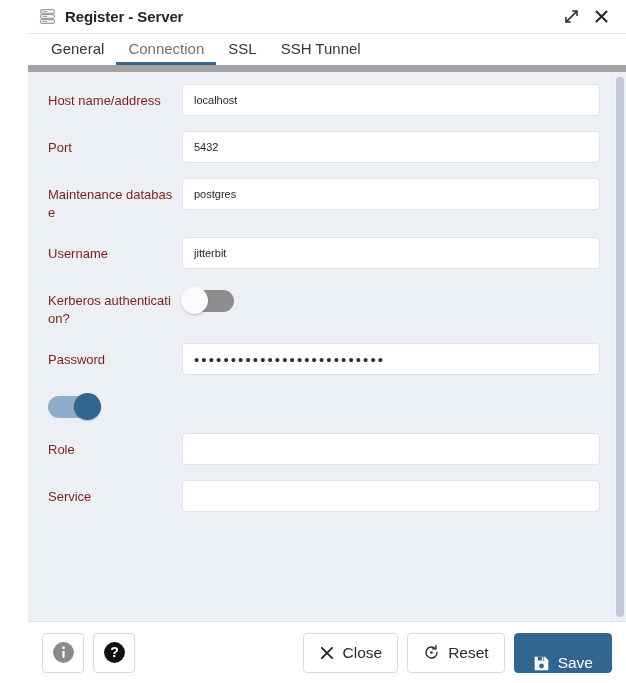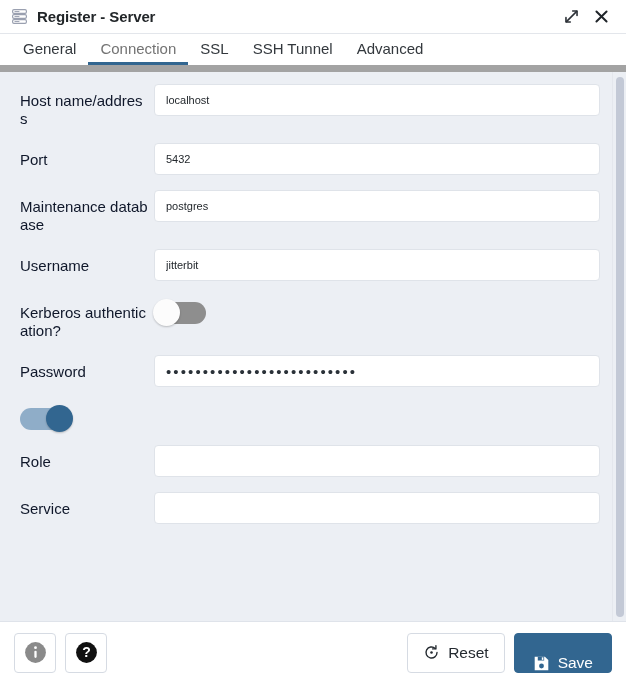--- a/index.html
+++ b/index.html
@@ -15,20 +15,21 @@
     overflow: hidden;
   }
 
   .dialog {
     width: 626px;
     height: 683px;
     display: flex;
     flex-direction: column;
     background: #ffffff;
     box-sizing: border-box;
+    padding-left: 28px;
   }
 
   
   .titlebar {
     height: 34px;
     min-height: 34px;
     display: flex;
     align-items: center;
     padding: 0 13px 0 11px;
     background: #ffffff;
@@ -105,22 +106,22 @@
   .field-row {
     display: flex;
     align-items: flex-start;
     padding: 0 26px 0 20px;
     margin-bottom: 15px;
     box-sizing: border-box;
   }
   .field-label {
     width: 134px;
     flex: 0 0 134px;
-    font-size: 15px;
-    color: #0f172a;
+    font-size: 13px;
+    color: #7f1d1d;
     line-height: 18px;
     padding-top: 8px;
     padding-right: 6px;
     box-sizing: border-box;
     word-break: break-all;
   }
   .field-control {
     flex: 1 1 auto;
     min-width: 0;
   }
@@ -278,21 +279,20 @@
         <path d="M2.6 2.6 13.4 13.4M13.4 2.6 2.6 13.4" fill="none" stroke="#1f2429" stroke-width="2.1" stroke-linecap="round"></path>
       </svg>
     </div>
   </div>
 
   <div class="tabbar">
     <div class="tab">General</div>
     <div class="tab active">Connection</div>
     <div class="tab">SSL</div>
     <div class="tab">SSH Tunnel</div>
-    <div class="tab">Advanced</div>
   </div>
 
   <div class="body-wrap">
     <div class="form-scroll">
 
       <div class="field-row">
         <div class="field-label">Host name/address</div>
         <div class="field-control">
           <input class="text-input" type="text" value="localhost" style="">
         </div>
@@ -375,20 +375,28 @@
       </div>
       <div class="icon-btn">
         <svg width="25" height="25" viewBox="0 0 24 24">
           <circle cx="12" cy="12" r="10" fill="#111111"></circle>
           <text x="12" y="16.8" font-family="Liberation Sans, sans-serif" font-size="13.5" font-weight="bold" fill="#ffffff" text-anchor="middle">?</text>
         </svg>
       </div>
     </div>
 
     <div class="footer-right">
+      <div class="btn">
+        <span class="bi">
+          <svg width="16" height="16" viewBox="0 0 16 16">
+            <path d="M2.8 2.8 13.2 13.2M13.2 2.8 2.8 13.2" fill="none" stroke="#242a30" stroke-width="1.9" stroke-linecap="round"></path>
+          </svg>
+        </span>
+        <span>Close</span>
+      </div>
 
       <div class="btn">
         <span class="bi">
           <svg width="17" height="17" viewBox="0 0 20 20">
             <path d="M16.5 10a6.5 6.5 0 1 1-2.1-4.8" fill="none" stroke="#242a30" stroke-width="1.6" stroke-linecap="round"></path>
             <path d="M15.2 1.9v3.9h-3.9" fill="none" stroke="#242a30" stroke-width="1.6" stroke-linecap="round" stroke-linejoin="round"></path>
             <circle cx="10" cy="10" r="1.5" fill="#242a30"></circle>
           </svg>
         </span>
         <span>Reset</span>

